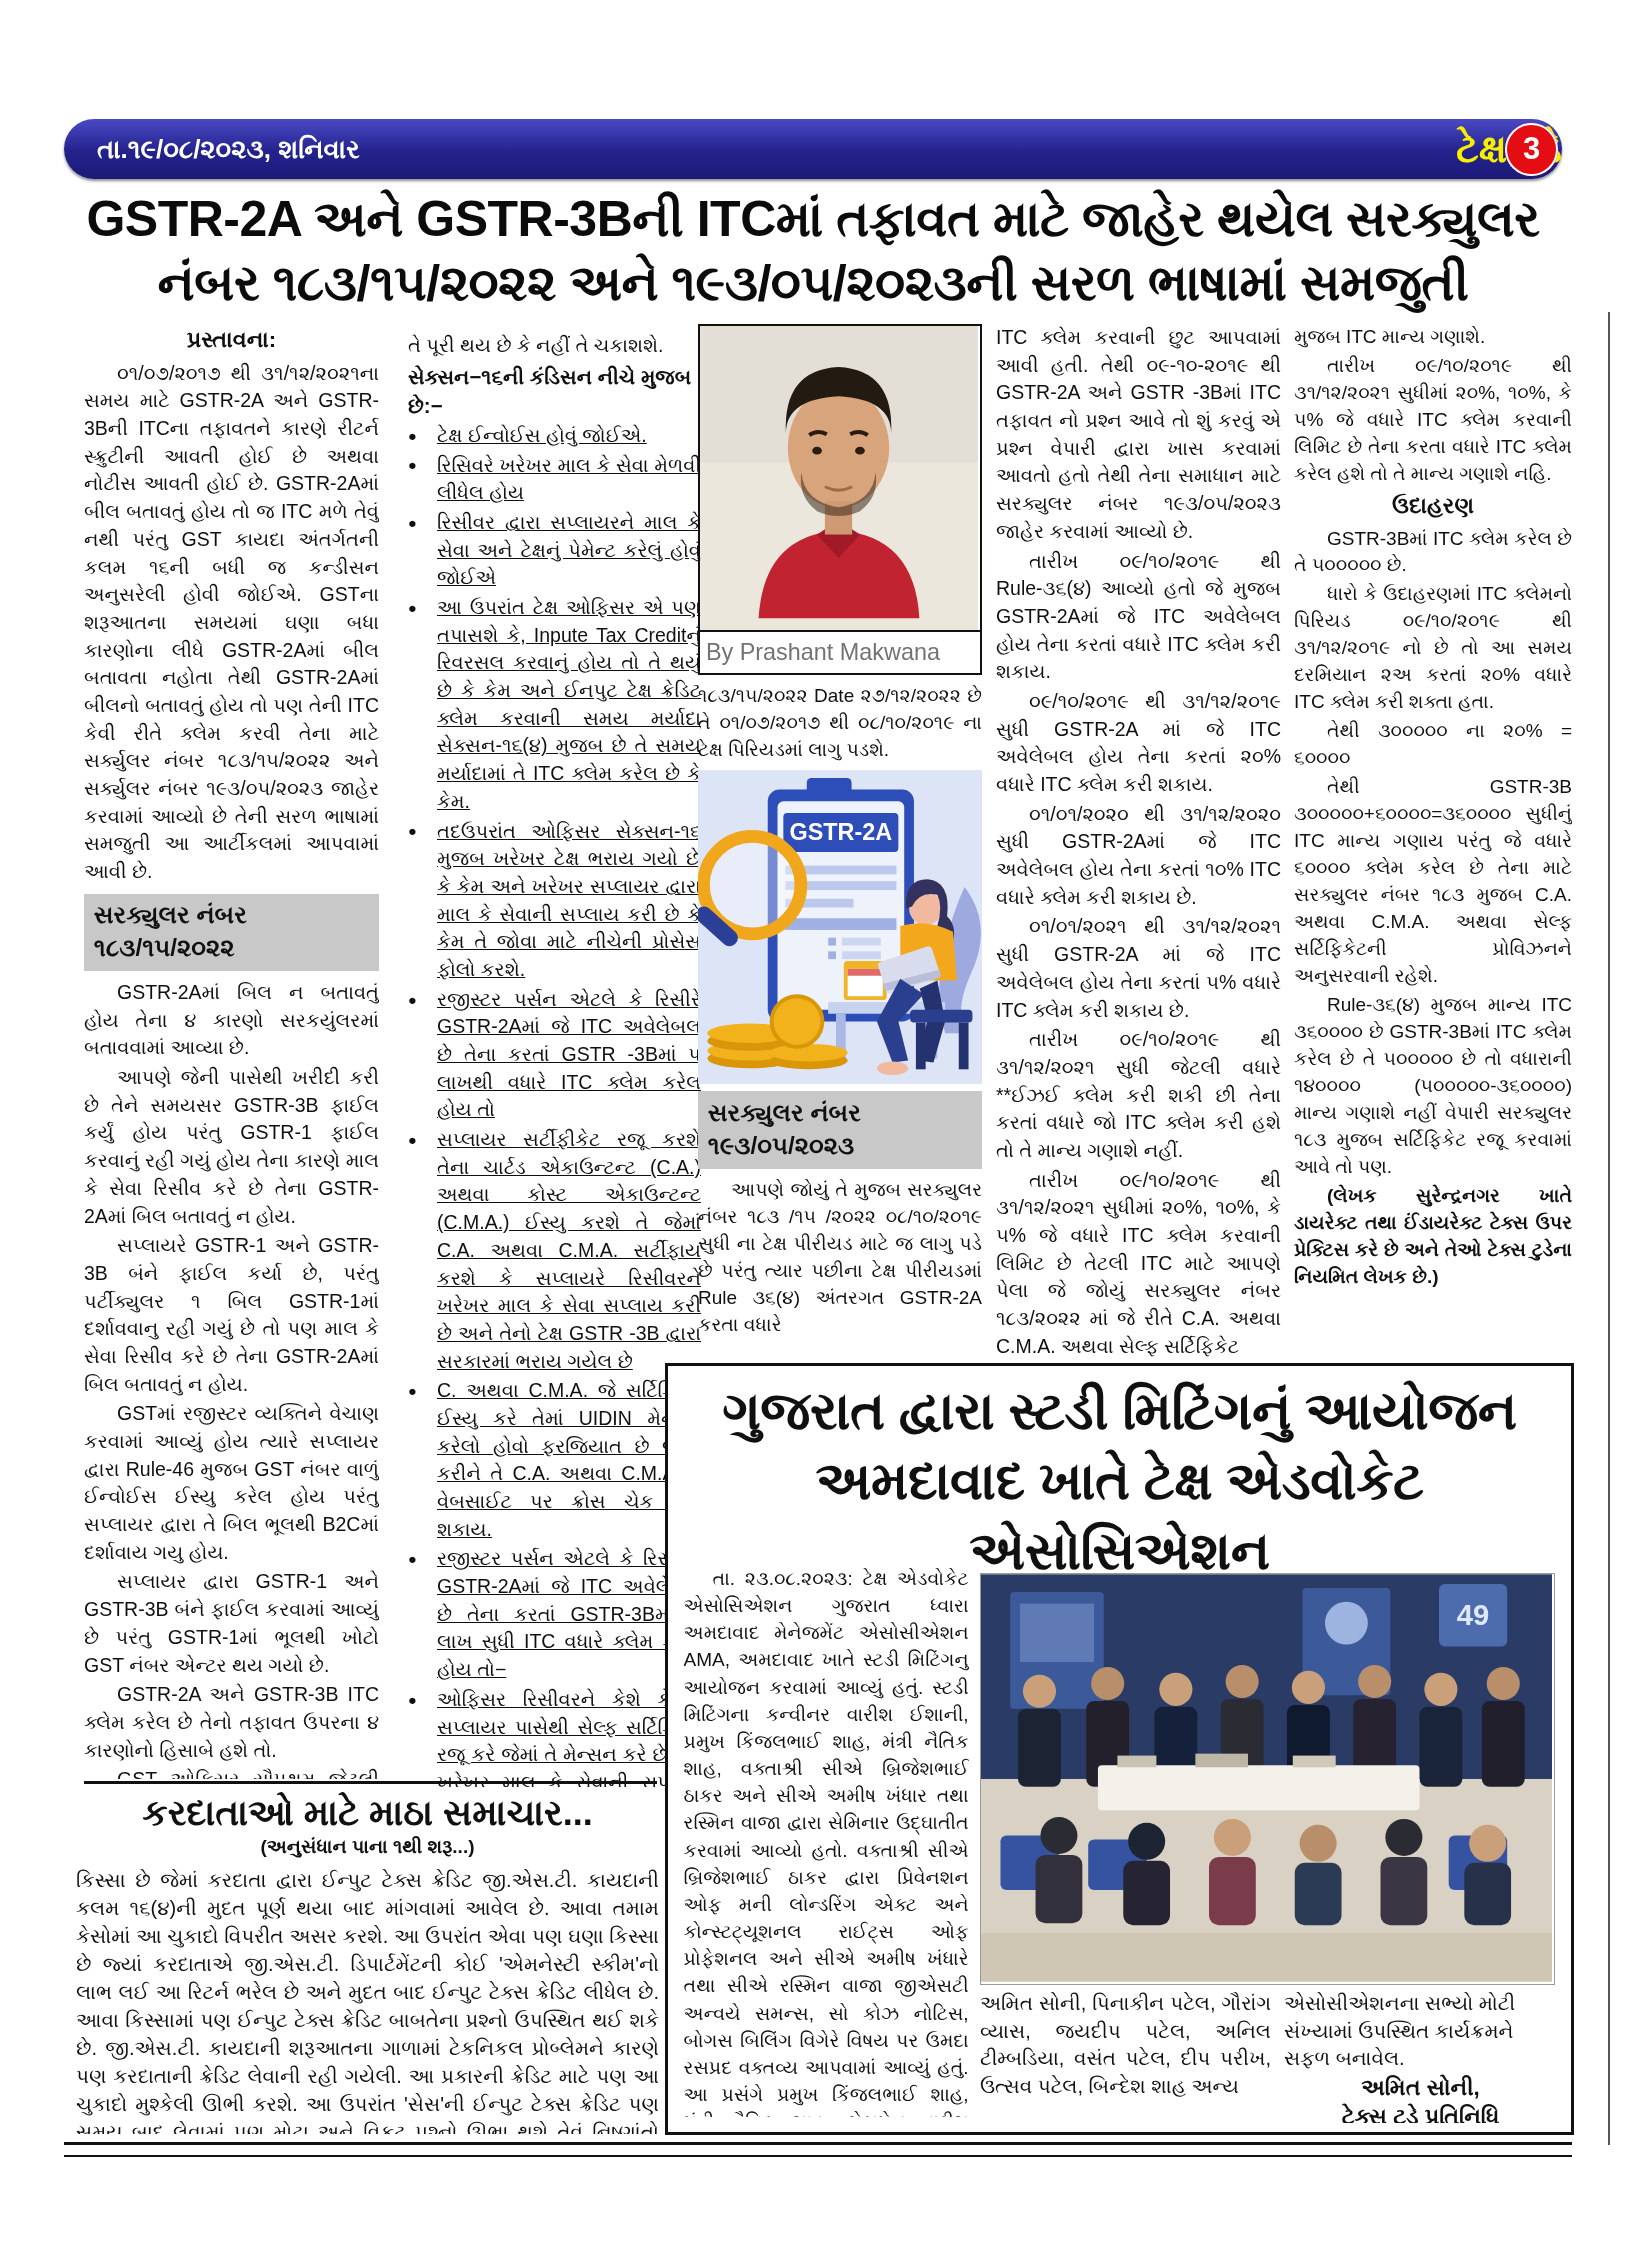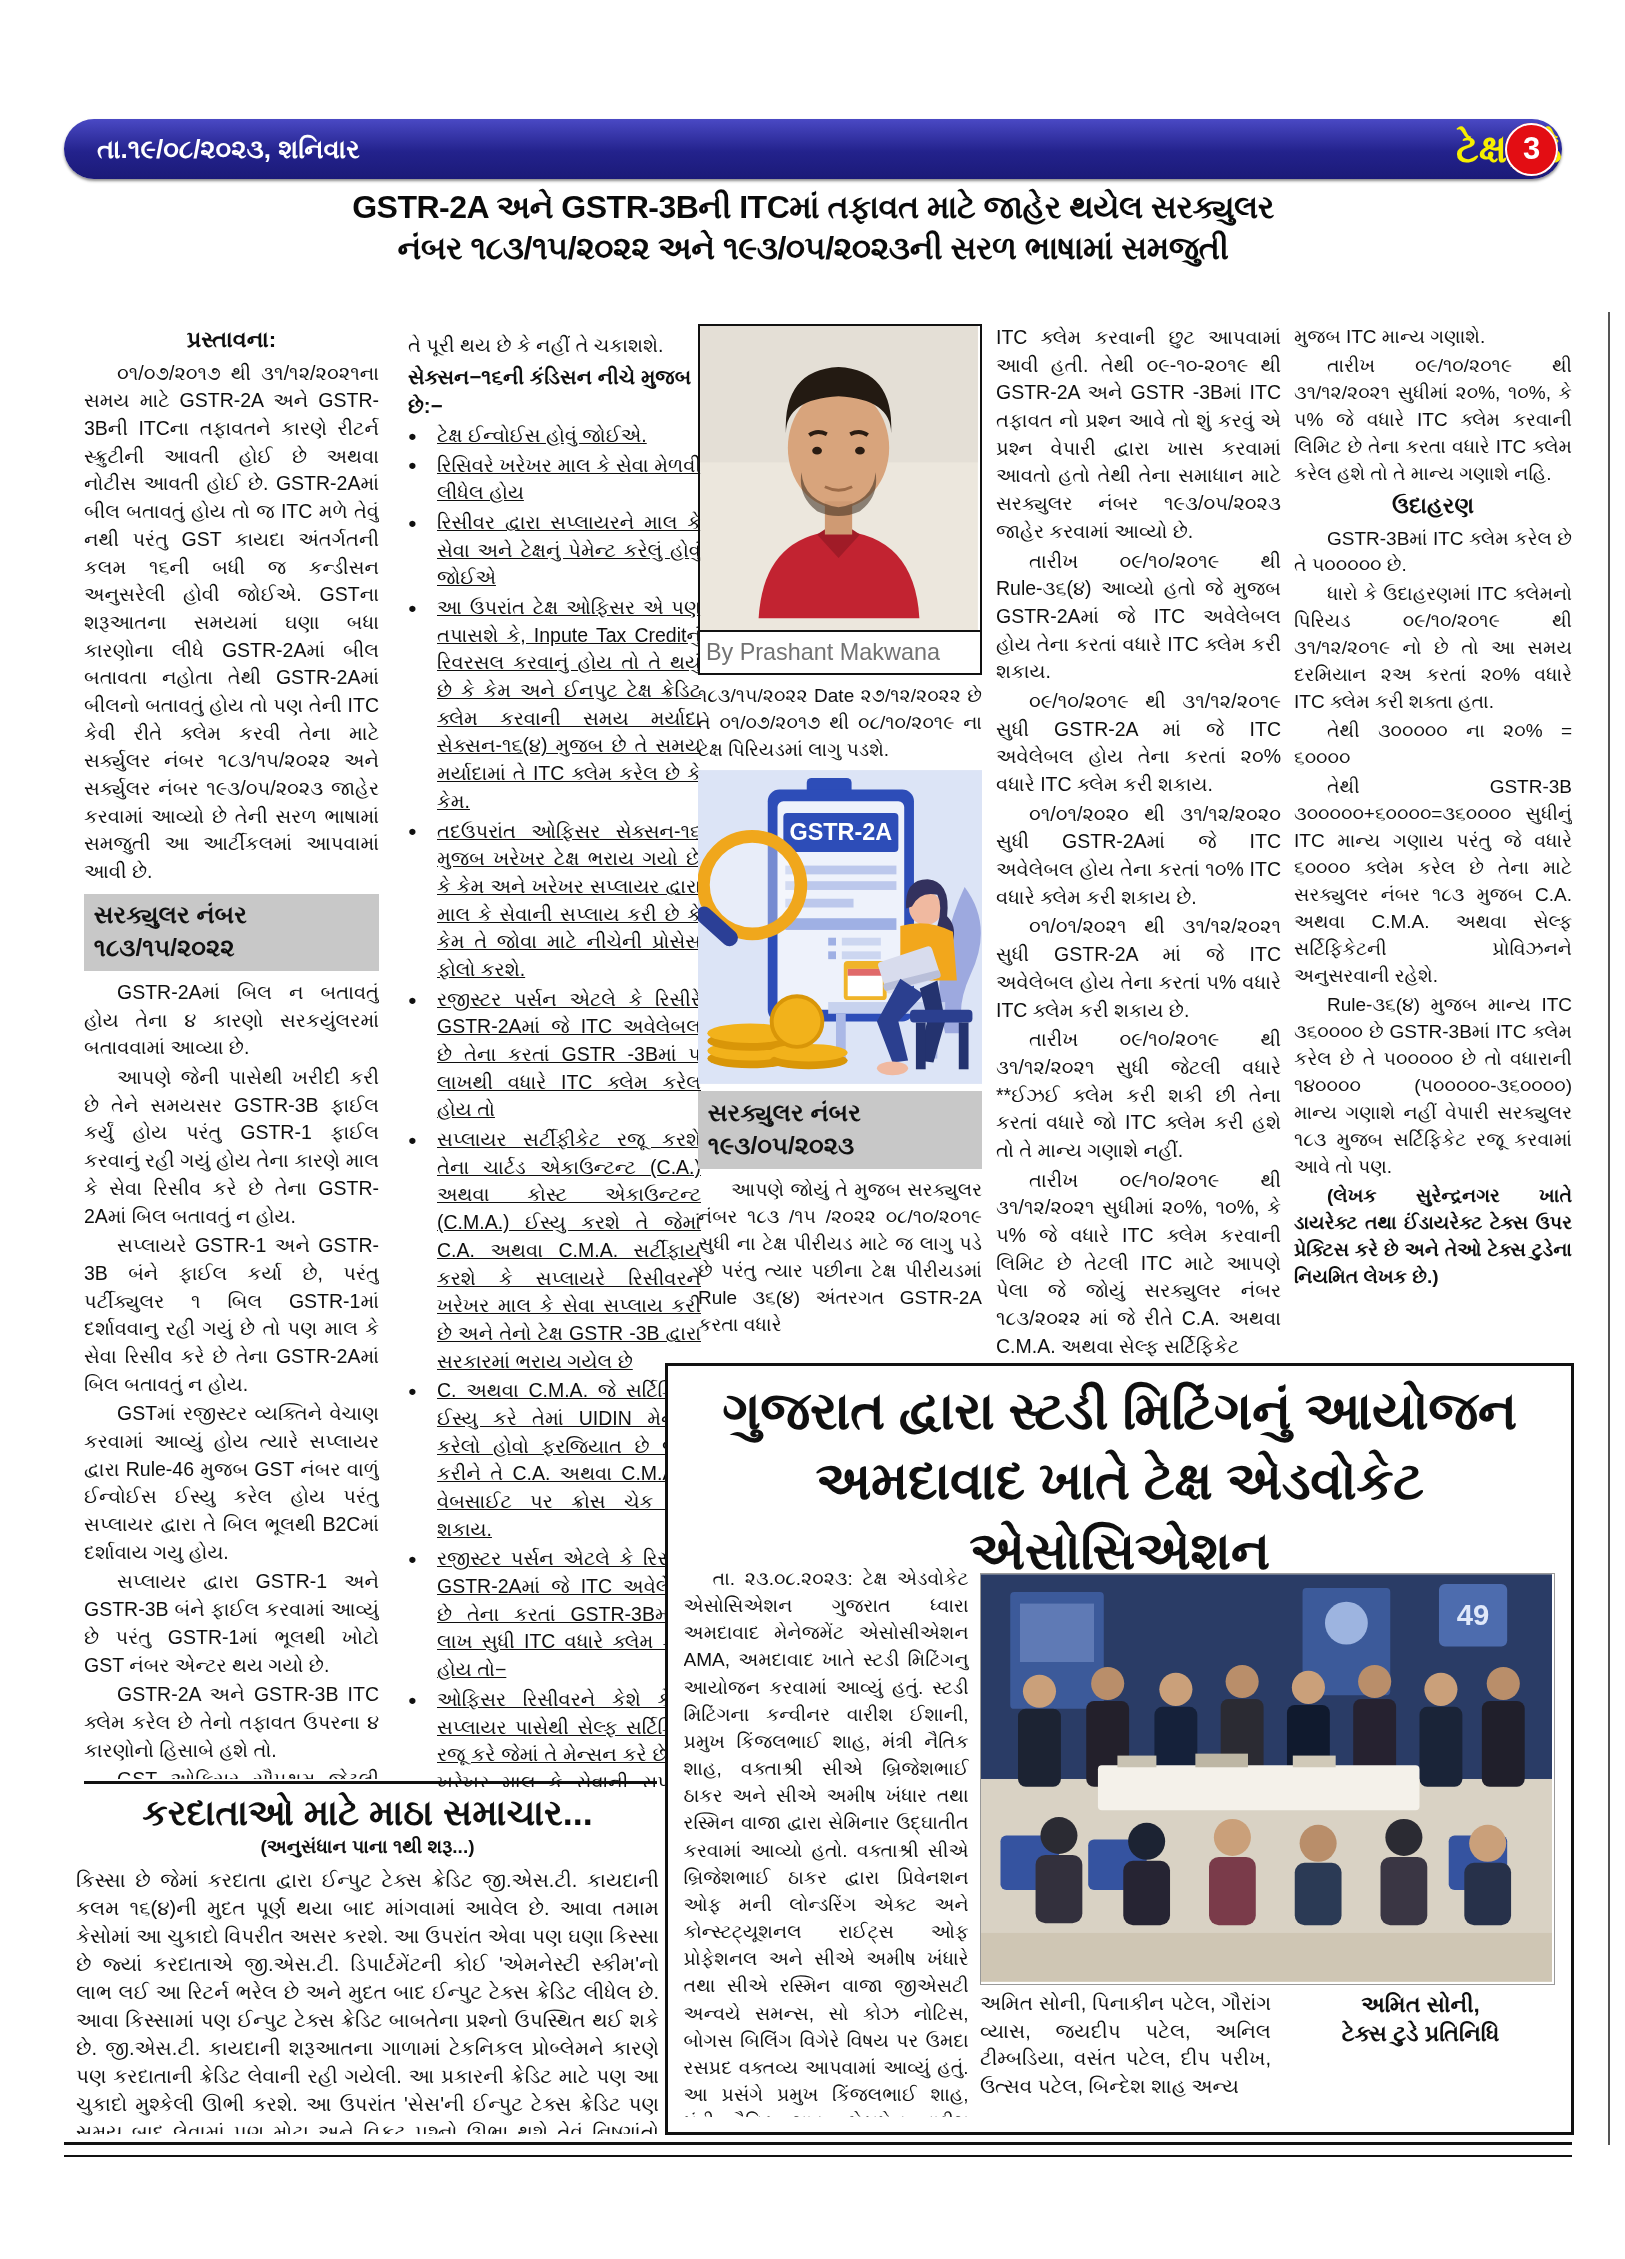--- a/index.html
+++ b/index.html
@@ -18,21 +18,21 @@
   .headerbar .date{color:#ffffff;font-weight:bold;font-size:26px;padding-left:33px;white-space:nowrap;}
   .headerbar .masthead{position:absolute;left:0;right:0;text-align:right;color:#f7ee00;font-weight:bold;font-size:39px;}
   .pagebadge{
     position:absolute;right:3.9px;top:3.9px;width:53px;height:53px;border-radius:50%;
     background:#e30d13;color:#fff;font-weight:bold;font-size:31px;
     display:flex;align-items:center;justify-content:center;box-shadow:0 0 0 2px #fff inset;
   }
   
   .mainheadline{
     position:absolute;left:68px;top:187px;width:1490px;text-align:center;
-    font-weight:800;font-size:32px;line-height:1.28;color:#0b0b0b;letter-spacing:-0.5px;
+    font-weight:800;font-size:50px;line-height:1.28;color:#0b0b0b;letter-spacing:-0.5px;
   }
   
   .col{position:absolute;top:324px;overflow:hidden;font-size:19.5px;line-height:1.42;text-align:justify;}
   .col p{margin:0 0 2px 0;text-indent:33px;}
   .col p.noindent{text-indent:0;}
   .colheading{font-weight:bold;text-align:center;font-size:22.4px;margin:0 0 3.9px 0;}
   .graybox{
     background:#c8c8c8;font-weight:bold;font-size:24.4px;line-height:1.35;
     padding:5.9px 9.8px;margin:7.8px 0;text-align:left;text-indent:0;
   }
@@ -304,20 +304,21 @@
           <circle cx="434" cy="270" r="19" fill="#2b2b33"></circle>
             <rect x="410" y="290" width="48" height="70" rx="10" fill="#3a3644"></rect>
           <circle cx="520" cy="276" r="19" fill="#caa07a"></circle>
             <rect x="496" y="296" width="48" height="64" rx="10" fill="#27314a"></rect>
         </g>
         <rect x="0" y="368" width="586" height="50" fill="#cfc6b4"></rect>
       </svg>
     </div>
     <div class="namescol">અમિત સોની, પિનાકીન પટેલ, ગૌરાંગ વ્યાસ, જયદીપ પટેલ, અનિલ ટીમ્બડિયા, વસંત પટેલ, દીપ પરીખ, ઉત્સવ પટેલ, બિન્દેશ શાહ અન્ય</div>
     <div class="rightcol">
+      <div>એસોસીએશનના સભ્યો મોટી સંખ્યામાં ઉપસ્થિત કાર્યક્રમને સફળ બનાવેલ.</div>
       <div class="by">અમિત સોની,</div>
       <div class="by">ટેક્સ ટુડે પ્રતિનિધિ</div>
     </div>
   </div>
 
   <div class="bottomrule"></div>
 
 </div>
 
 

